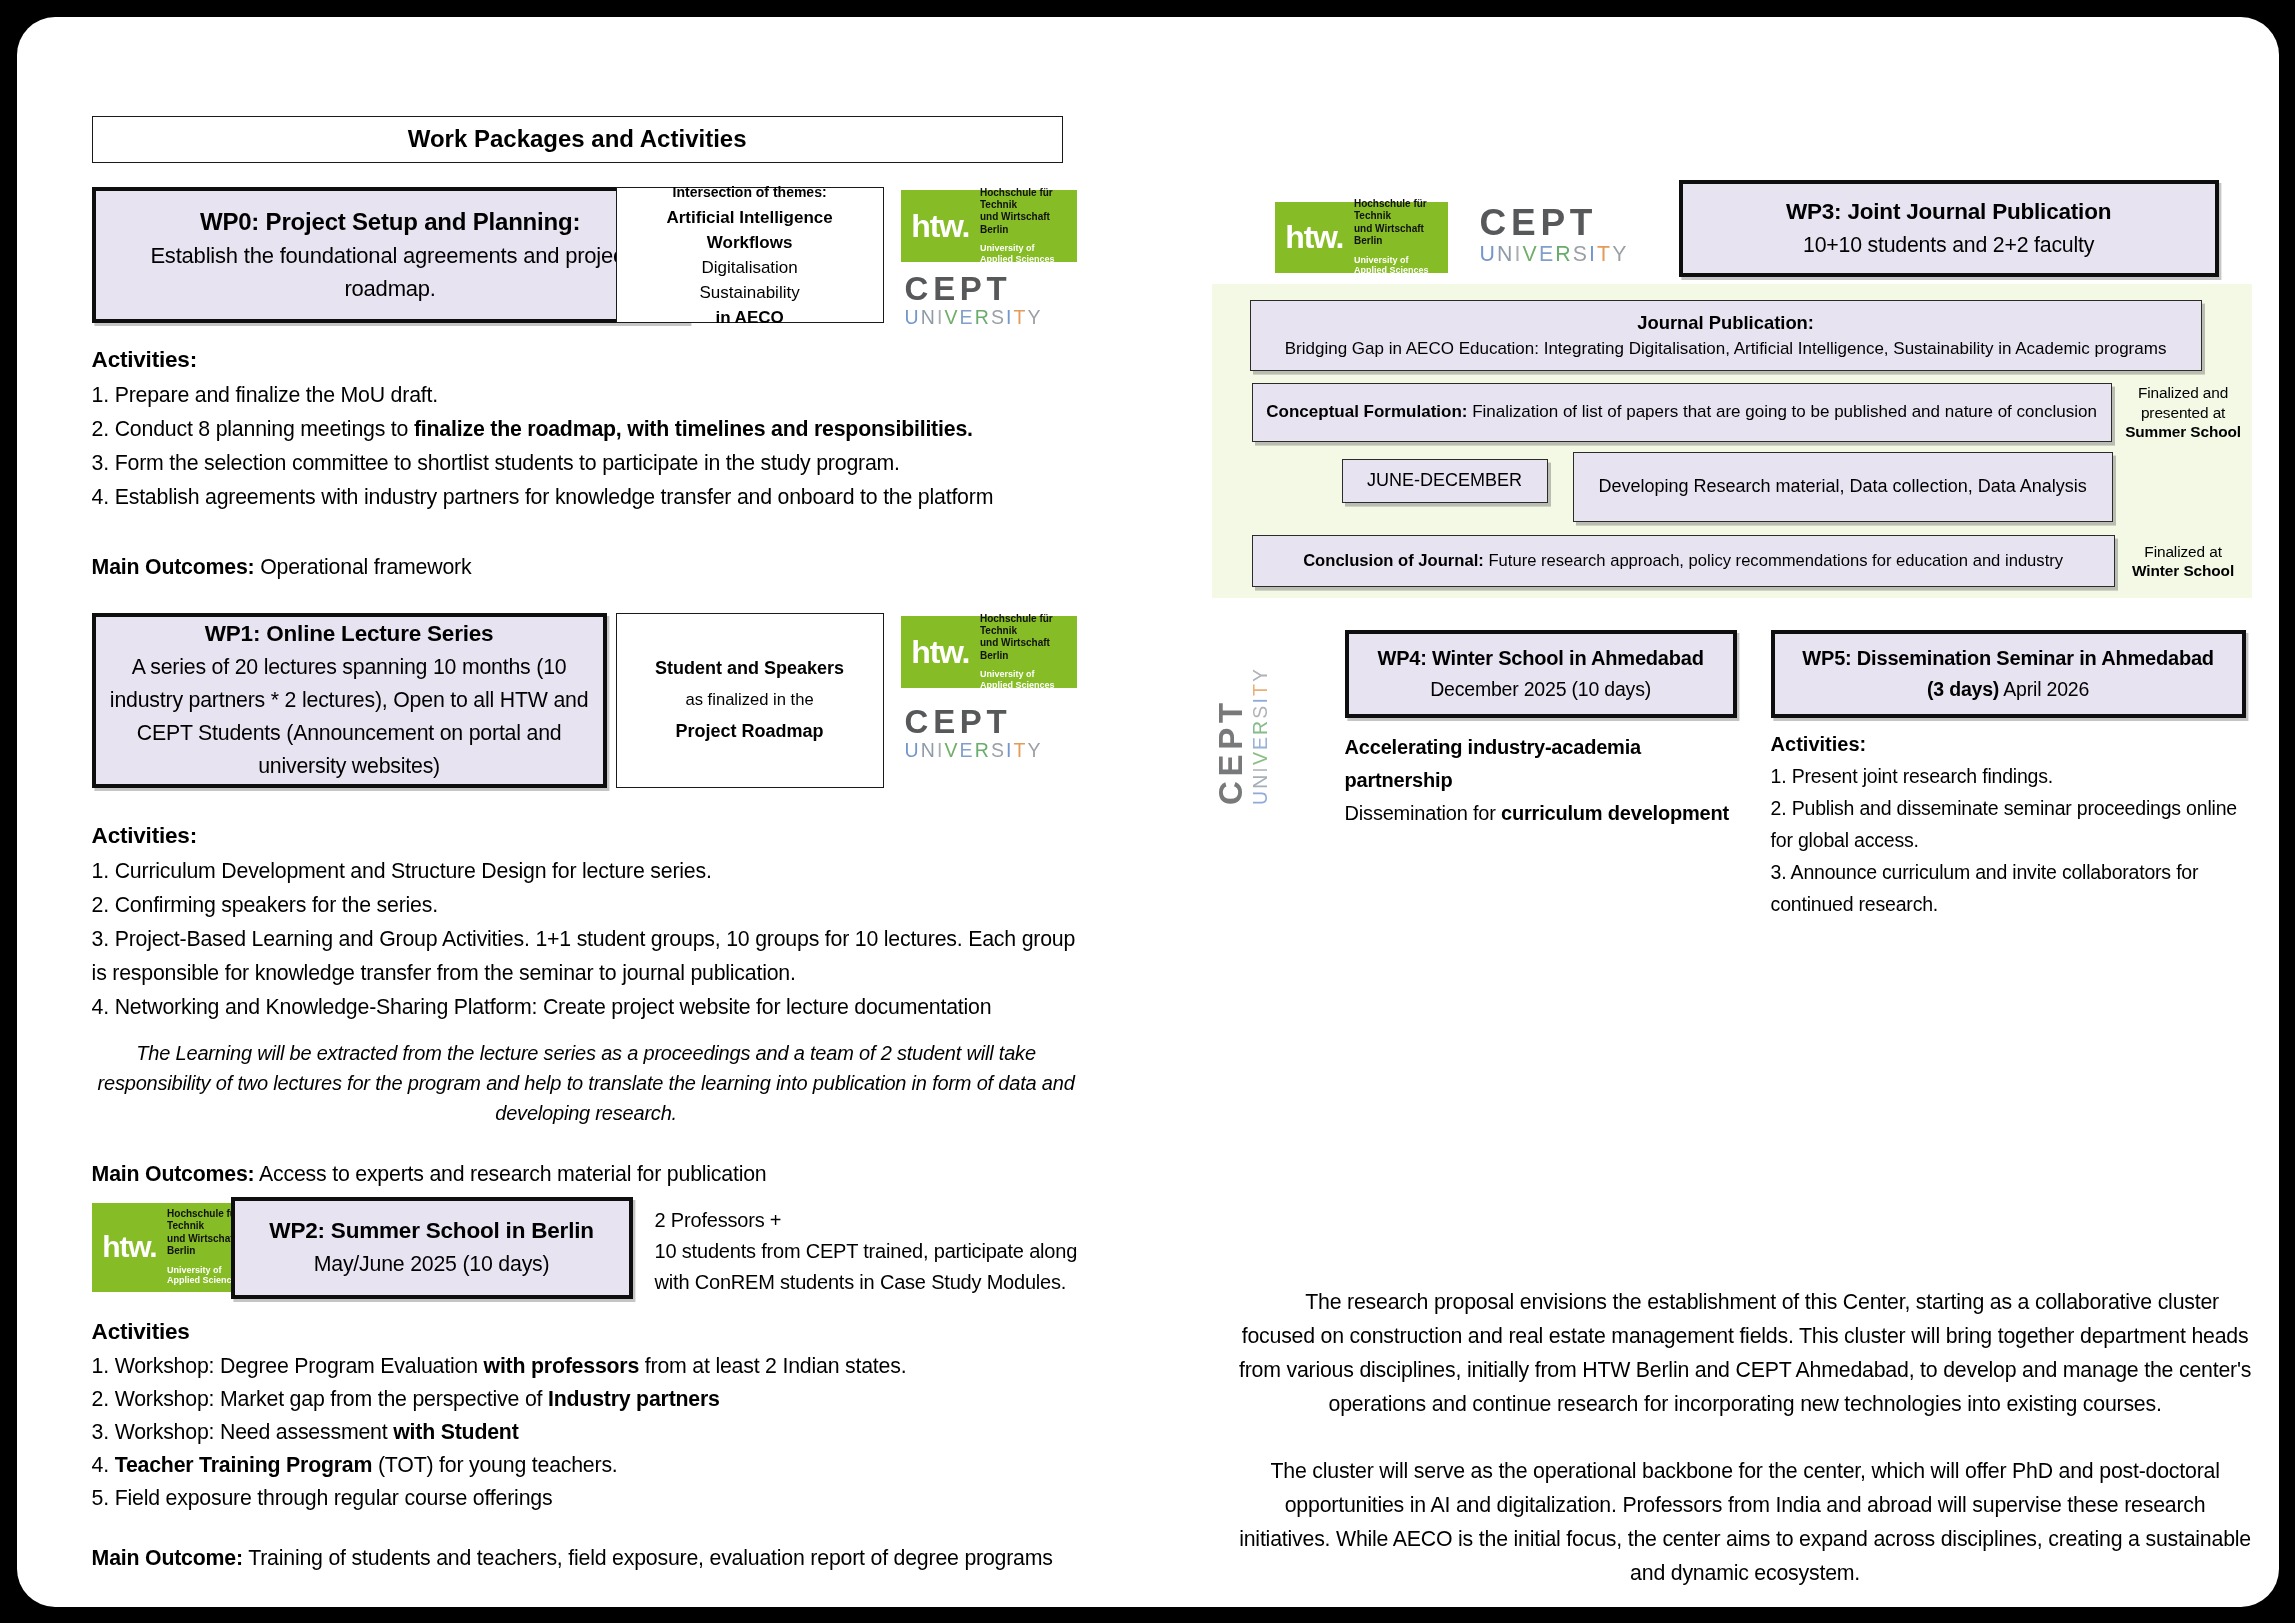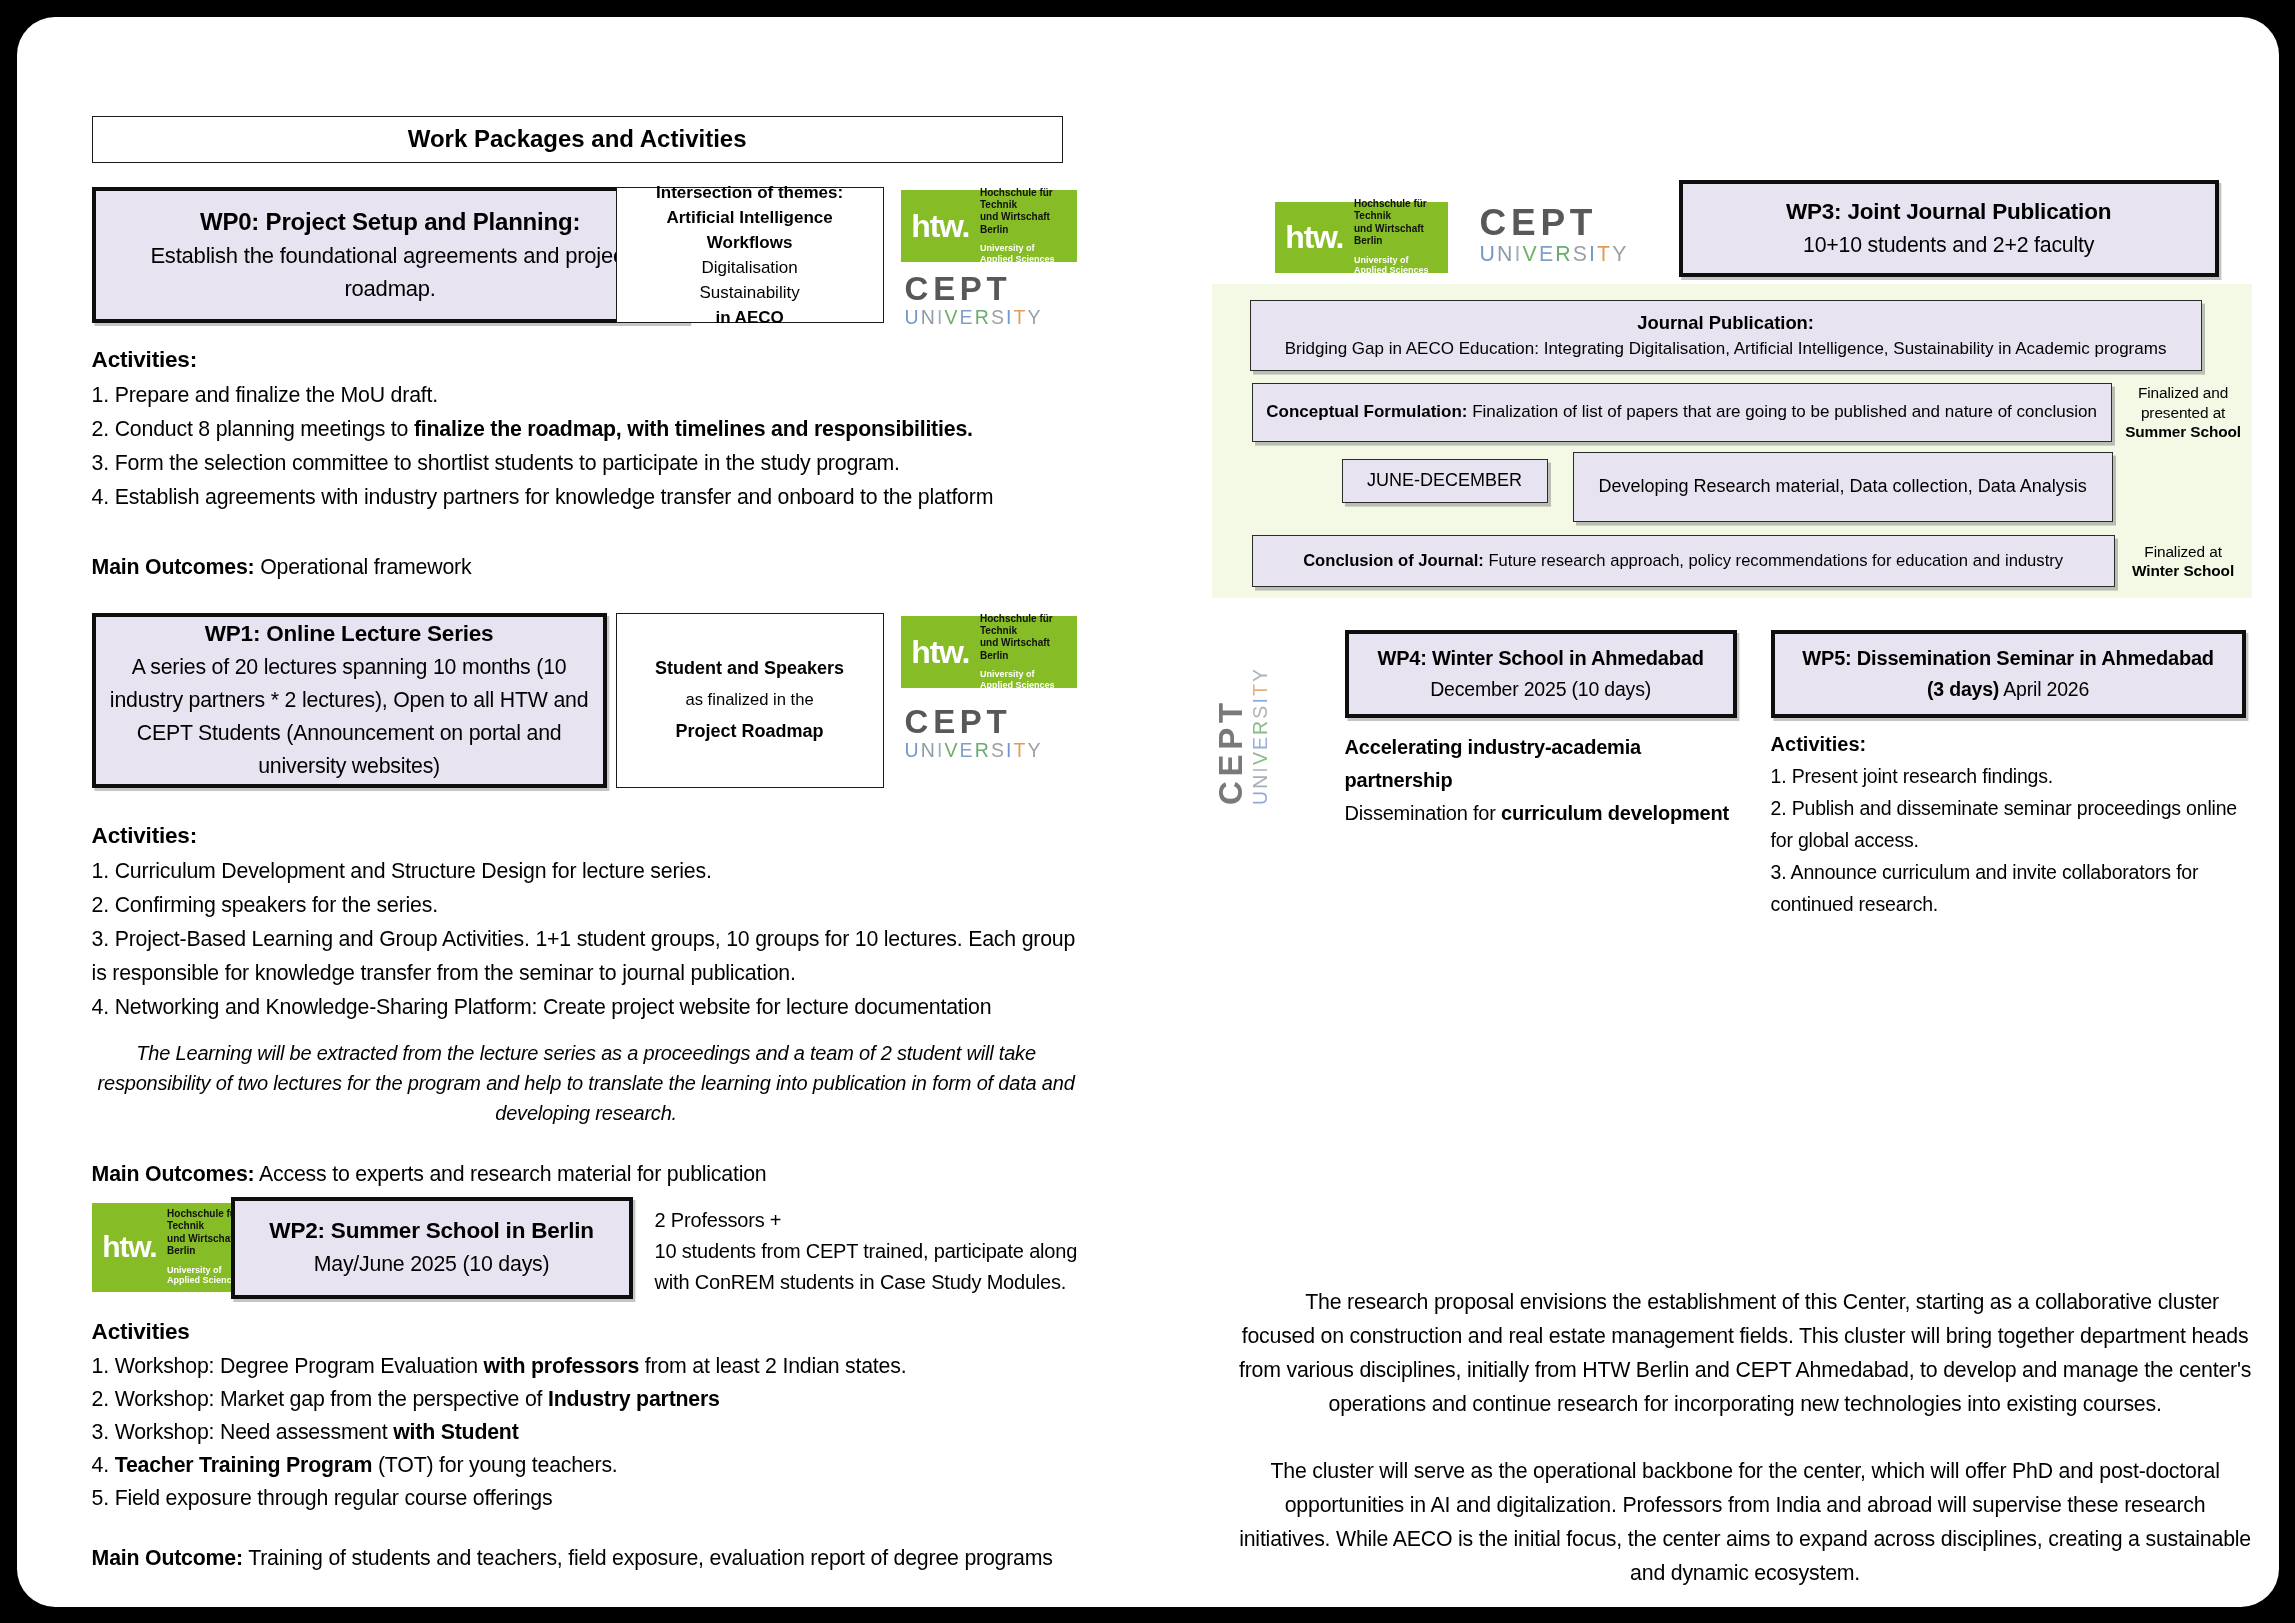--- a/index.html
+++ b/index.html
@@ -73,21 +73,21 @@
   <div class="abs titlebox" style="left:75px; top:99px; width:971px; height:47px;">
     <span>Work Packages and Activities</span>
   </div>
 
   <div class="abs thickbox" style="left:75px; top:170px; width:597px; height:136px; padding:0 12px;">
     <div class="wp-title">WP0: Project Setup and Planning:</div>
     <div class="wp-body">Establish the foundational agreements and project roadmap.</div>
   </div>
 
   <div class="abs thinbox" style="left:599px; top:170px; width:268px; height:136px; padding:3.6px 6px;">
-    <div style="font-weight:700; font-size:17px; line-height:25px;">Intersection of themes:</div>
+    <div style="font-weight:700; font-size:14px; line-height:25px;">Intersection of themes:</div>
     <div style="font-size:17px; line-height:25px;font-weight:bold;">Artificial Intelligence Workflows</div>
     <div style="font-size:17px; line-height:25px;">Digitalisation</div>
     <div style="font-size:17px; line-height:25px;">Sustainability</div>
     <div style="font-weight:700; font-size:17px; line-height:25px;">in AECO</div>
   </div>
 
   <div class="abs htw" style="left:884px; top:173px; width:176px; height:72px;">
     <div class="mark">htw.</div>
     <div class="txt">
       <span class="de">Hochschule für Technik</span>

